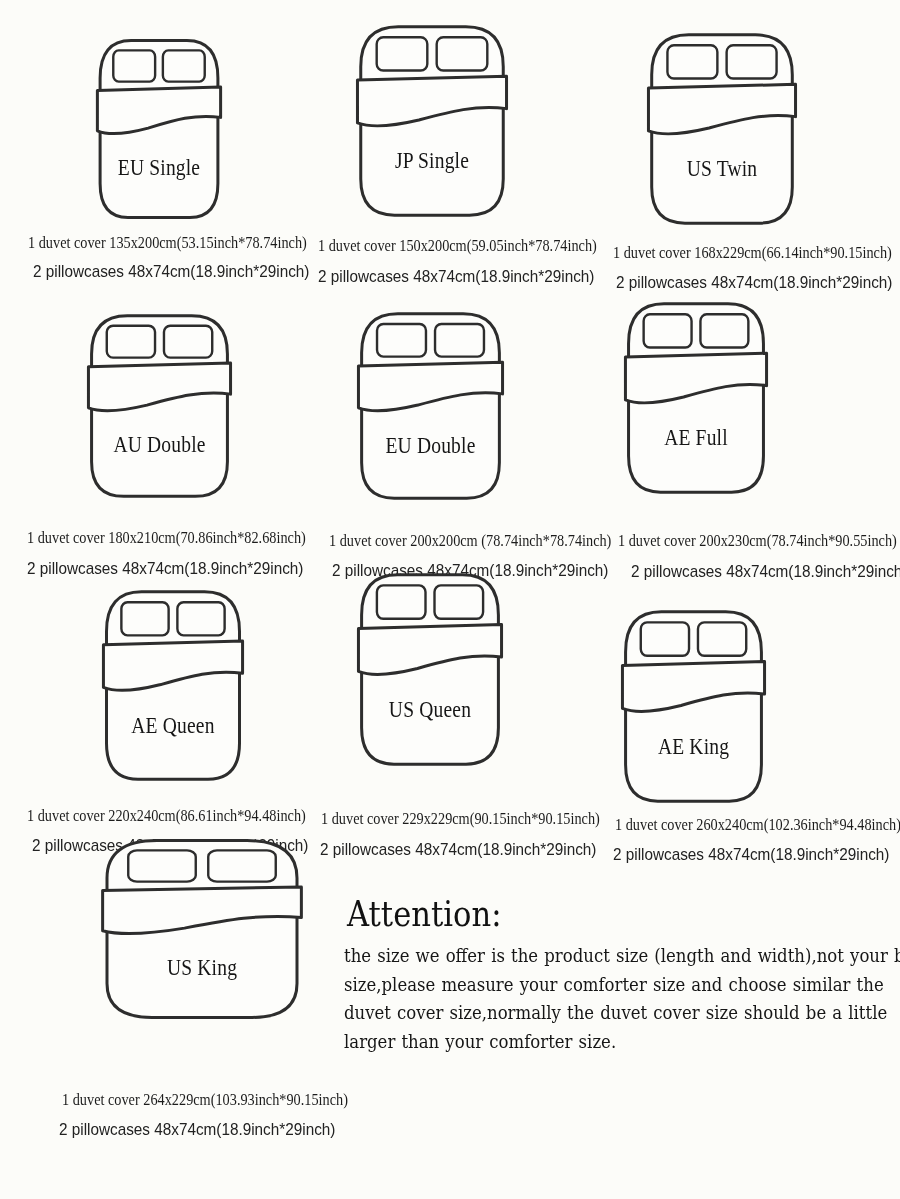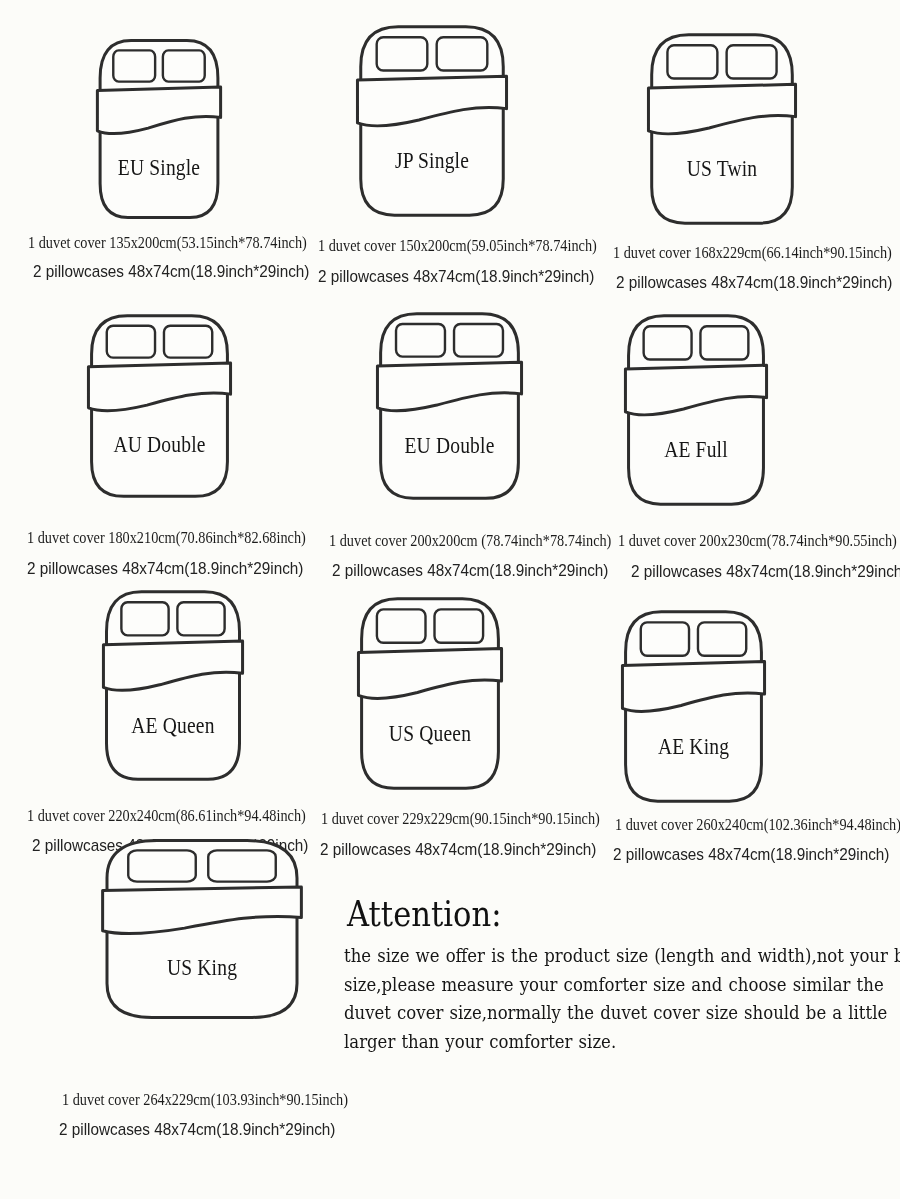--- a/index.html
+++ b/index.html
@@ -93,48 +93,48 @@
 
 <figure class="bed" style="left:88px;top:312px;width:143px;height:188px">
   <svg viewBox="0 0 160 206" preserveAspectRatio="none">
       <use href="#bed-shape"></use>
     </svg>
   <figcaption class="bed-label">AU Double</figcaption>
 </figure>
 <div class="duvet-line" style="left:27px;top:528px">1 duvet cover 180x210cm(70.86inch*82.68inch)</div>
 <div class="pillow-line" style="left:27px;top:559px">2 pillowcases 48x74cm(18.9inch*29inch)</div>
 
-<figure class="bed" style="left:377px;top:310px;width:145px;height:192px">
+<figure class="bed" style="left:358px;top:310px;width:145px;height:192px">
   <svg viewBox="0 0 160 206" preserveAspectRatio="none">
       <use href="#bed-shape"></use>
     </svg>
   <figcaption class="bed-label">EU Double</figcaption>
 </figure>
 <div class="duvet-line" style="left:329px;top:531px">1 duvet cover 200x200cm (78.74inch*78.74inch)</div>
 <div class="pillow-line" style="left:332px;top:561px">2 pillowcases 48x74cm(18.9inch*29inch)</div>
 
-<figure class="bed" style="left:625px;top:312px;width:142px;height:196px">
+<figure class="bed" style="left:625px;top:300px;width:142px;height:196px">
   <svg viewBox="0 0 160 206" preserveAspectRatio="none">
       <use href="#bed-shape"></use>
     </svg>
   <figcaption class="bed-label">AE Full</figcaption>
 </figure>
 <div class="duvet-line" style="left:618px;top:531px">1 duvet cover 200x230cm(78.74inch*90.55inch)</div>
 <div class="pillow-line" style="left:631px;top:562px">2 pillowcases 48x74cm(18.9inch*29inch)</div>
 
 <figure class="bed" style="left:103px;top:588px;width:140px;height:195px">
   <svg viewBox="0 0 160 206" preserveAspectRatio="none">
       <use href="#bed-shape"></use>
     </svg>
   <figcaption class="bed-label">AE Queen</figcaption>
 </figure>
 <div class="duvet-line" style="left:27px;top:806px">1 duvet cover 220x240cm(86.61inch*94.48inch)</div>
 <div class="pillow-line" style="left:32px;top:836px">2 pillowcases 48x74cm(18.9inch*29inch)</div>
 
-<figure class="bed" style="left:358px;top:595px;width:144px;height:197px">
+<figure class="bed" style="left:358px;top:571px;width:144px;height:197px">
   <svg viewBox="0 0 160 206" preserveAspectRatio="none">
       <use href="#bed-shape"></use>
     </svg>
   <figcaption class="bed-label">US Queen</figcaption>
 </figure>
 <div class="duvet-line" style="left:321px;top:809px">1 duvet cover 229x229cm(90.15inch*90.15inch)</div>
 <div class="pillow-line" style="left:320px;top:840px">2 pillowcases 48x74cm(18.9inch*29inch)</div>
 
 <figure class="bed" style="left:622px;top:608px;width:143px;height:197px">
   <svg viewBox="0 0 160 206" preserveAspectRatio="none">

